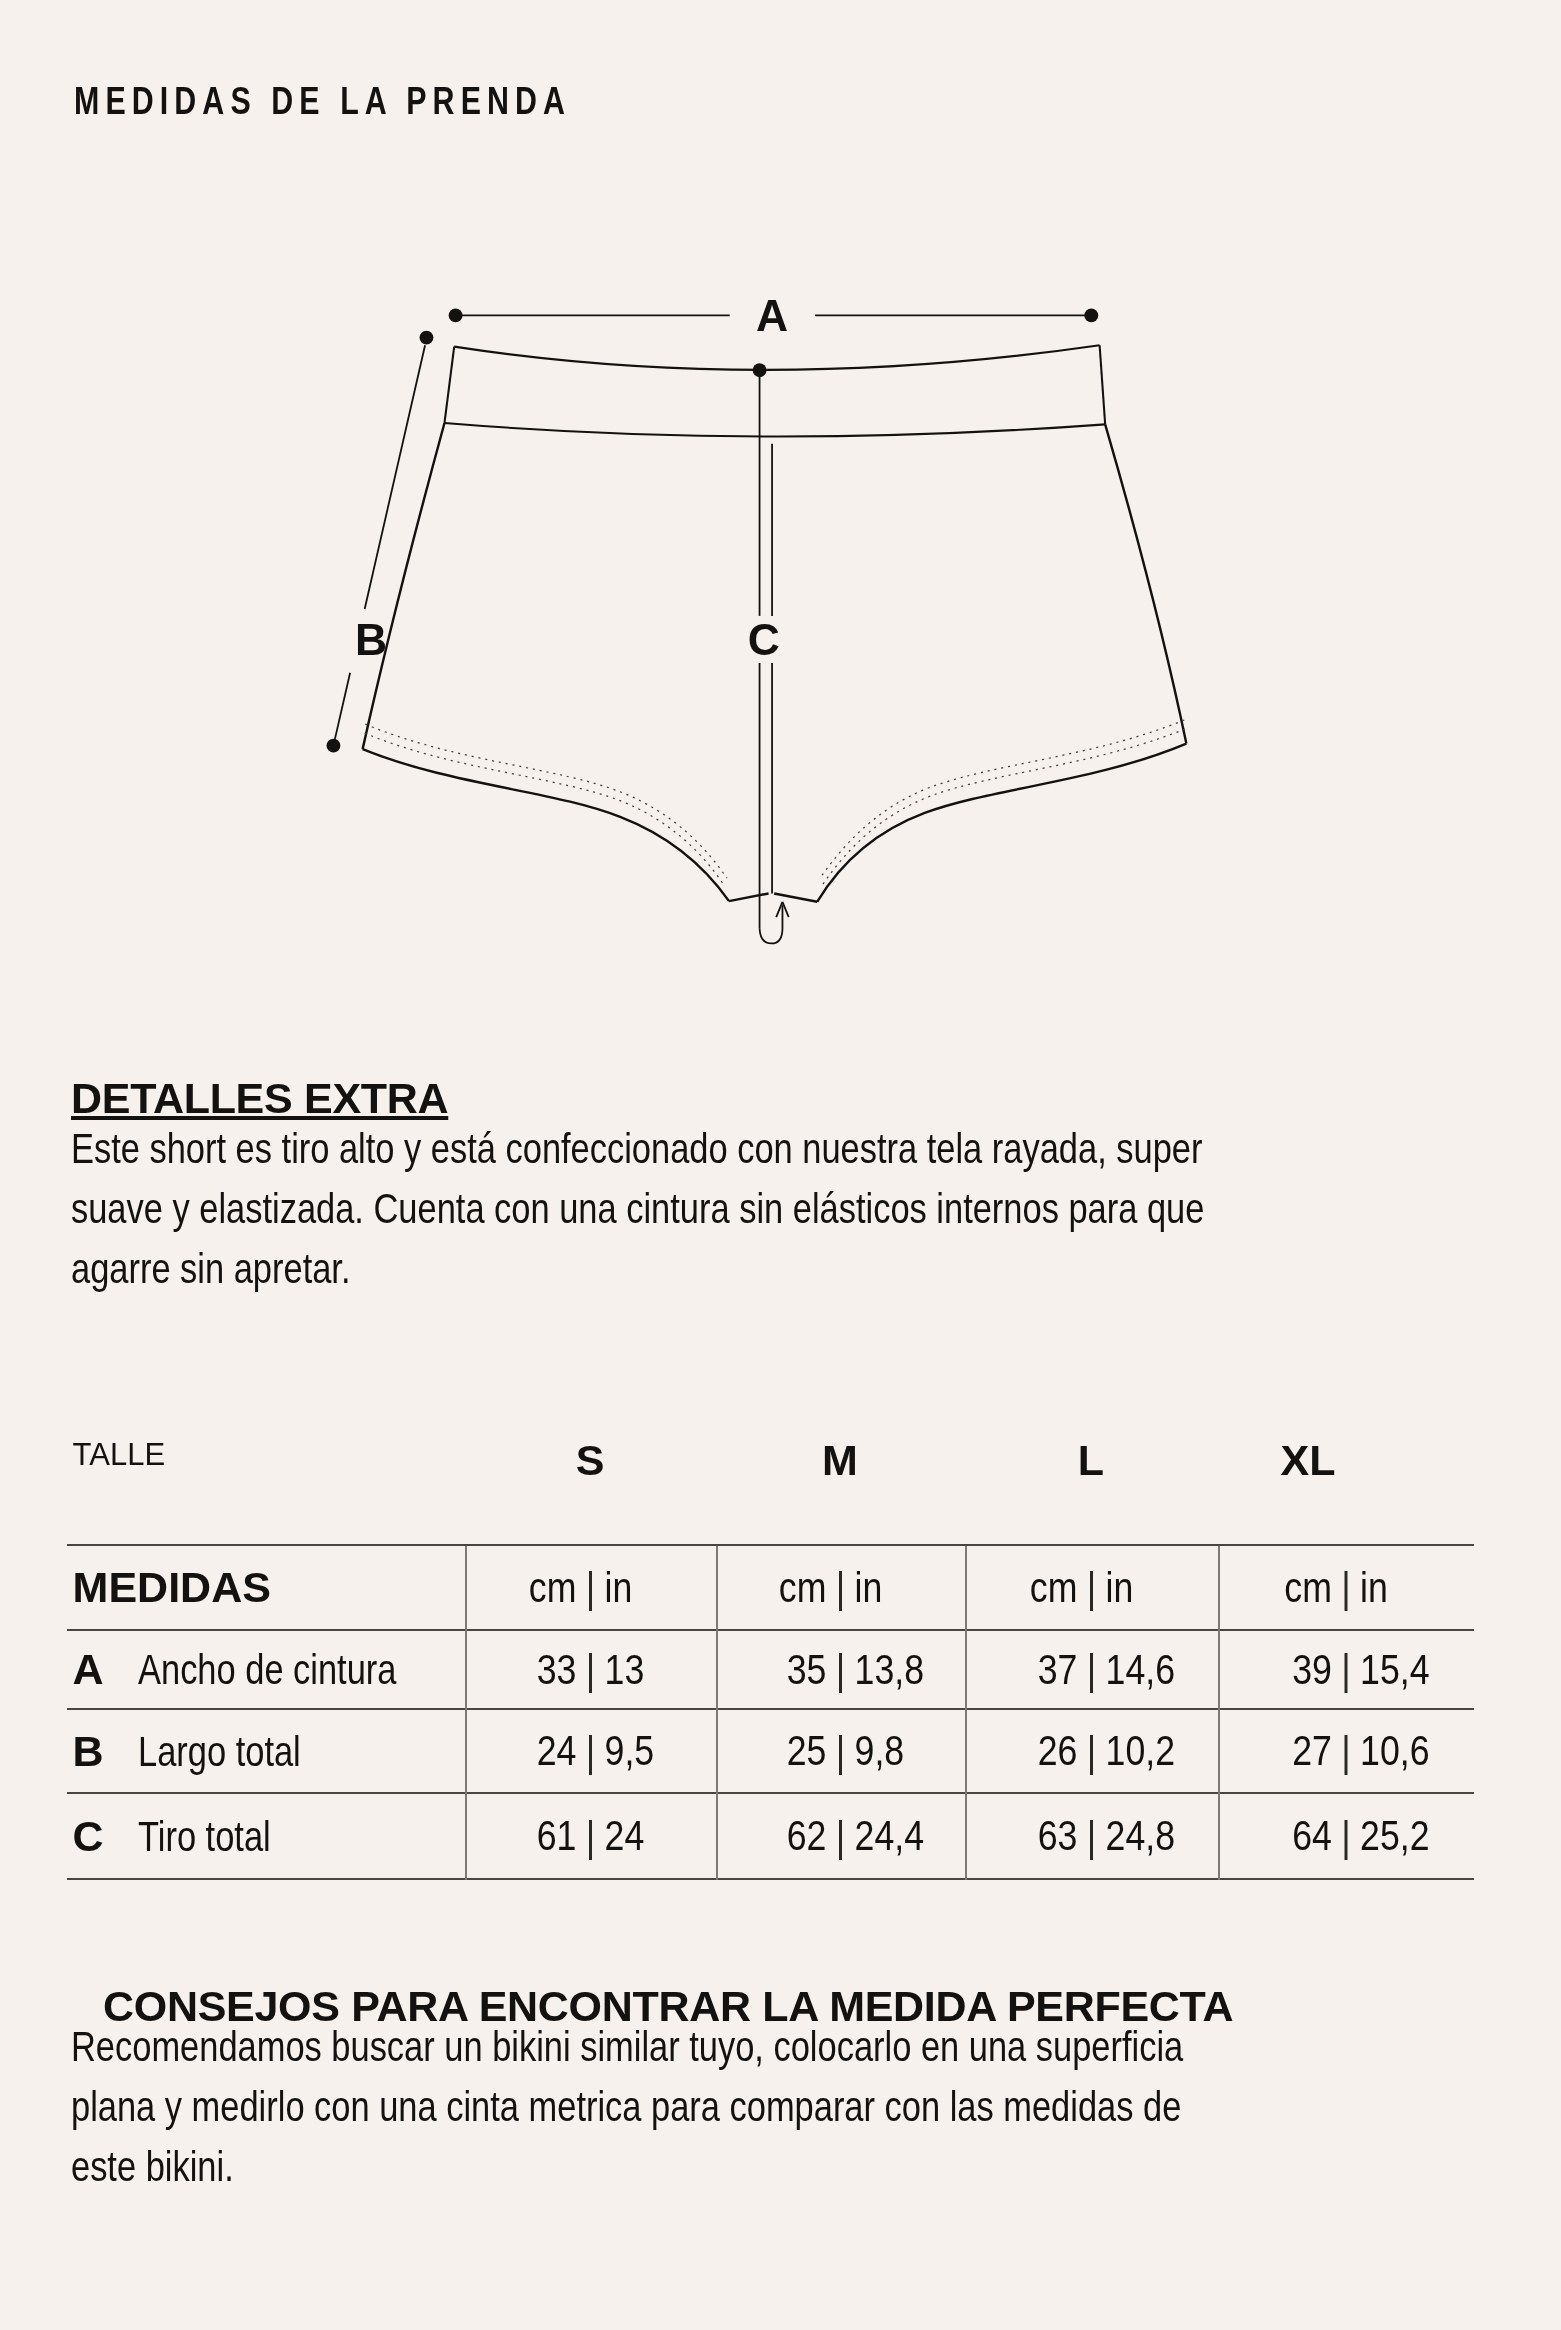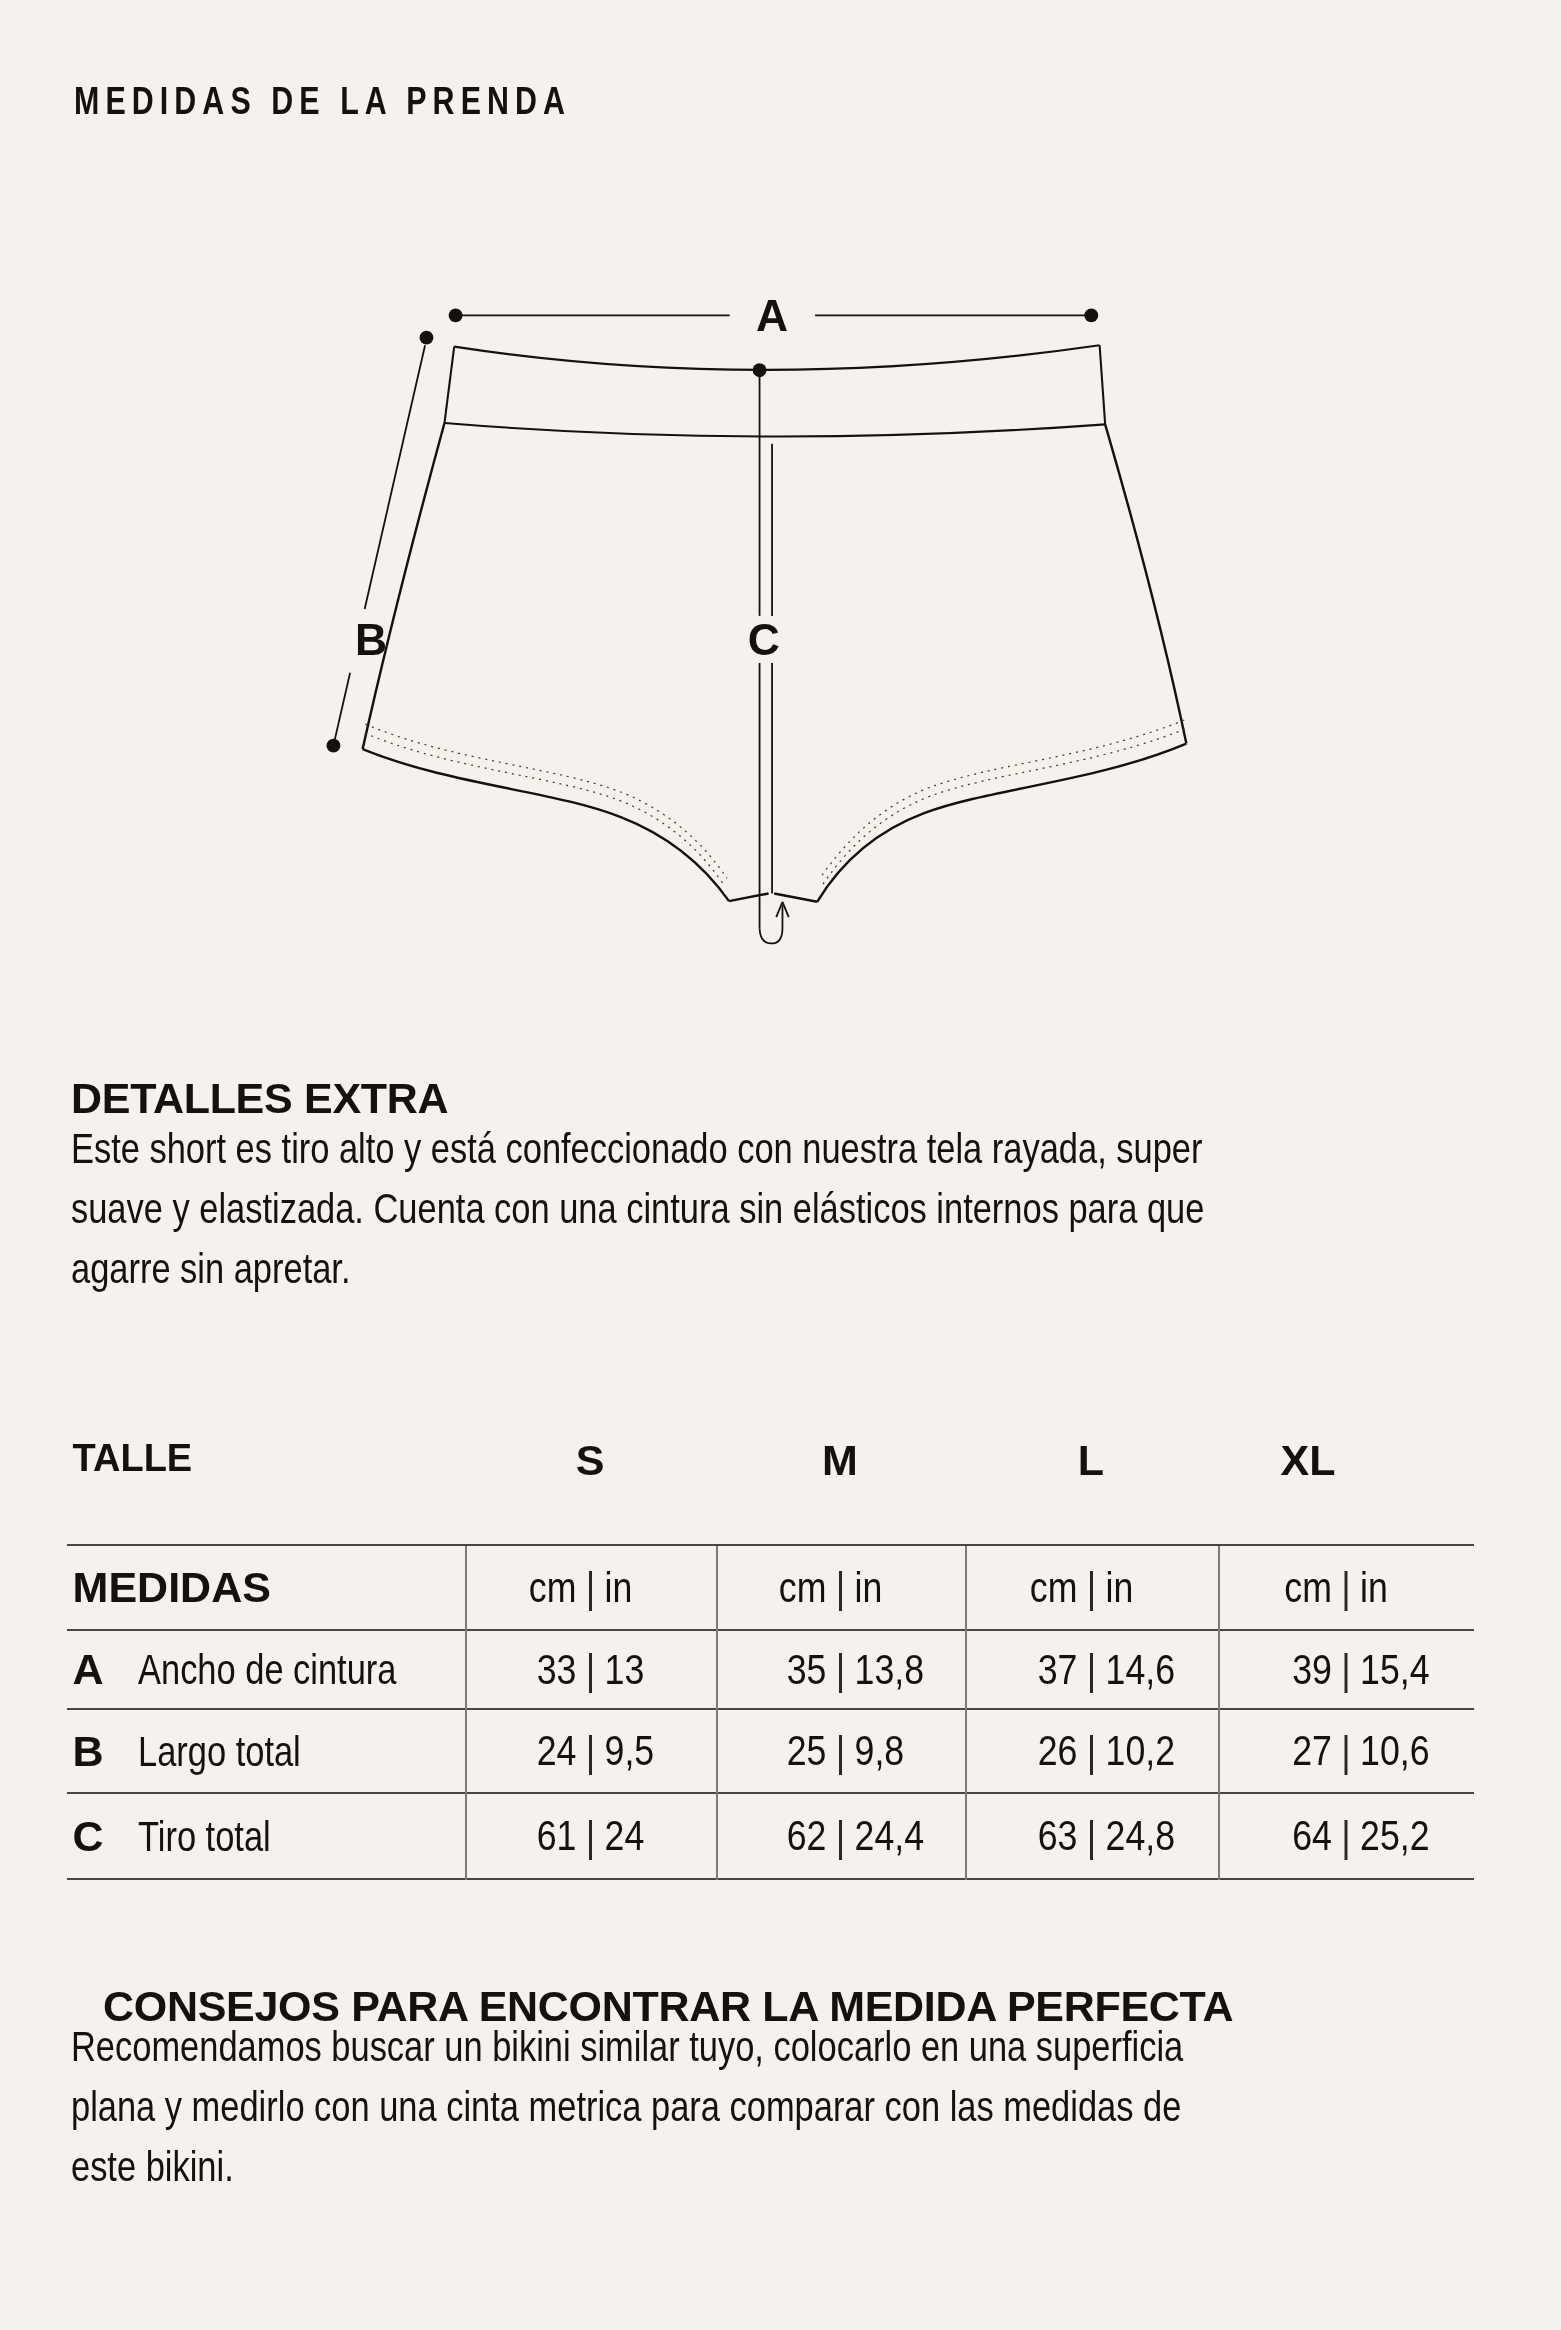--- a/index.html
+++ b/index.html
@@ -27,21 +27,21 @@
     white-space:pre-line;width:1735px;
   }
   
   .diagram-svg{left:305px;top:298px;}
   
   .table-header-row{
     left:67px;top:1439px;width:1407px;height:42px;
   }
   .talle-label{
     position:absolute;left:5.6px;top:0;
-    font-size:38px;font-weight:bold;line-height:1;
+    font-size:31px;font-weight:normal;line-height:1;
   }
   .size-col-label{
     position:absolute;top:0;transform:translateX(-50%);
     font-size:43px;font-weight:bold;line-height:1;
   }
   .size-table{
     left:67px;top:1536px;width:1407px;height:334px;
     border-top:2.1px solid #4a4540;
     margin-top:8px;
   }
@@ -72,21 +72,21 @@
   }
   .val-cell{
     display:flex;justify-content:center;align-items:center;
     font-size:42px;line-height:1;
     transform:scaleX(0.85);transform-origin:50% 50%;
   }
   .val-cm{width:87px;text-align:right;flex:none;}
   .val-in{width:87px;text-align:left;flex:none;}
   .val-bar{margin:0 11px;font-weight:300;color:#2a2724;flex:none;font-size:43px;}
   
-  .detalles-heading{left:71px;top:1077px;}
+  .detalles-heading{left:71px;top:1077px;text-decoration:underline;}
   .detalles-body{left:71px;top:1119px;}
   .consejos-heading{left:74px;top:1985px;margin-left:29px;}
   .consejos-body{left:71px;top:2017px;}
 </style>
 </head>
 <body>
 
 <div class="abs page-title">MEDIDAS DE LA PRENDA</div>
 
 <svg class="abs diagram-svg" width="923" height="701" viewBox="430 430 1330 1010">

